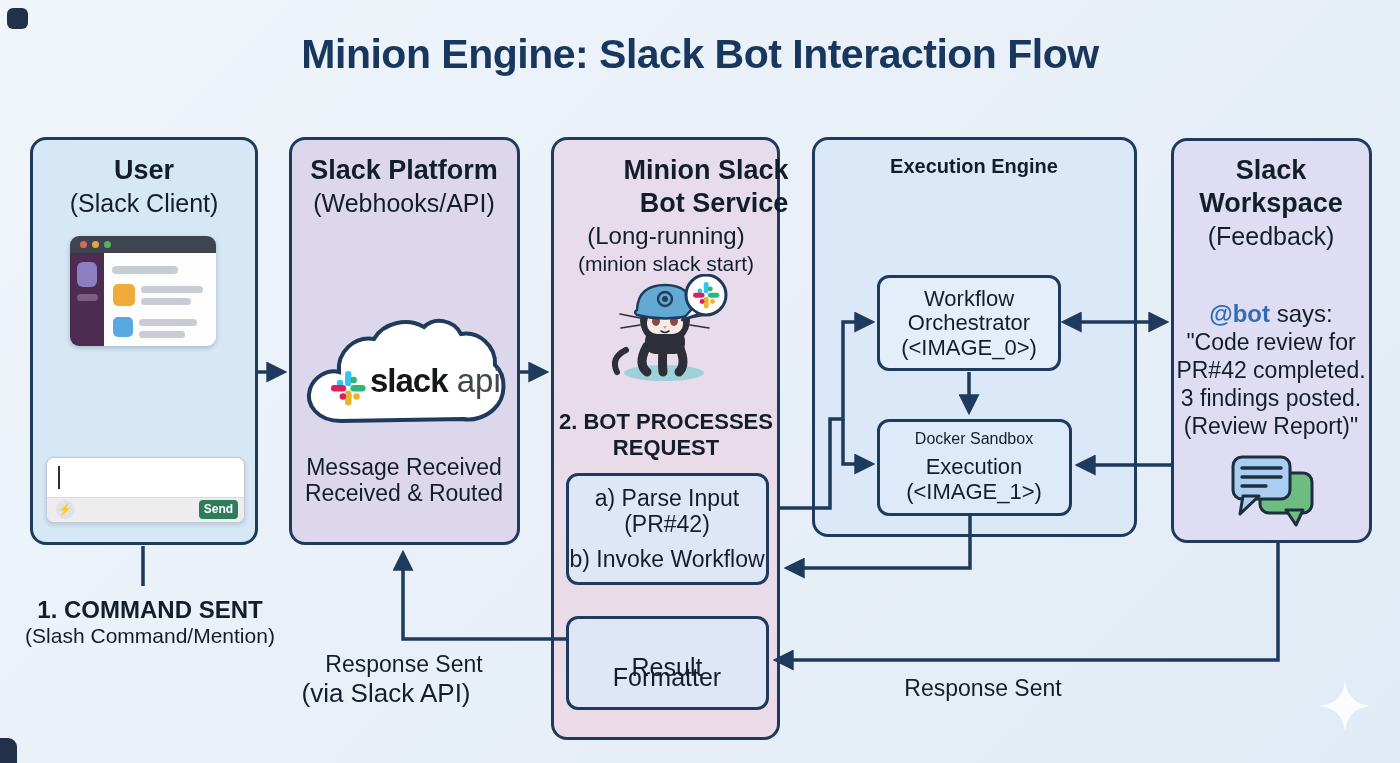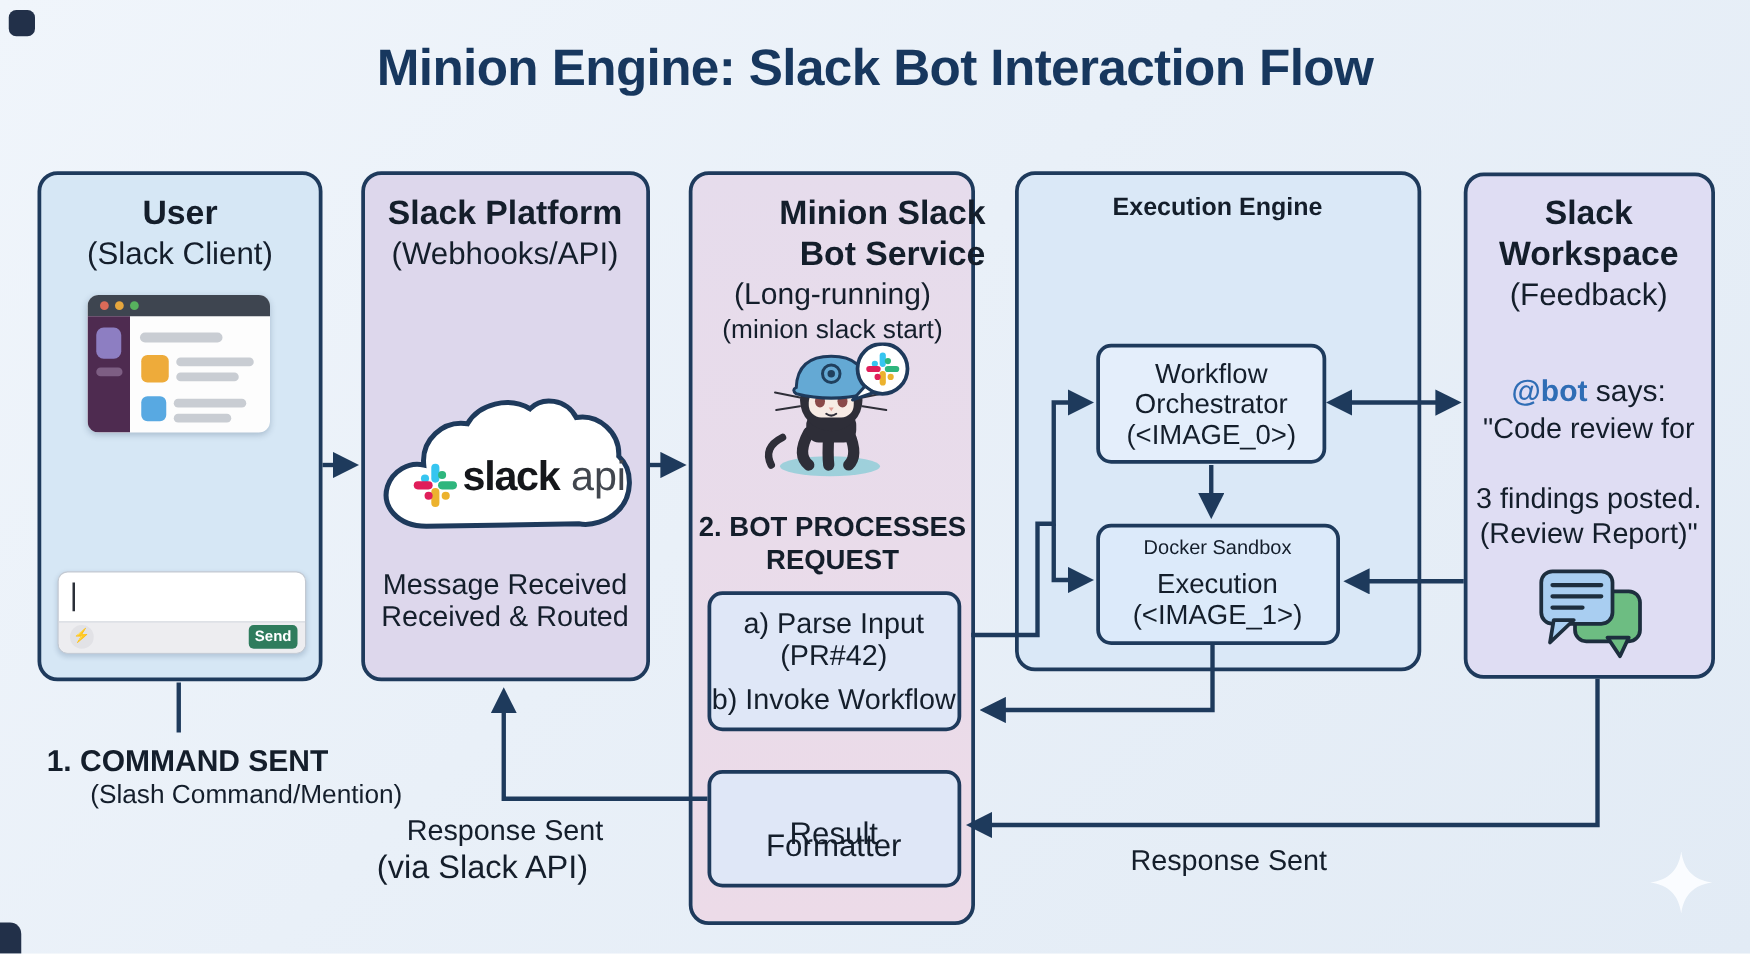--- a/index.html
+++ b/index.html
@@ -48,21 +48,21 @@
 
 
   <div style="position:absolute;left:46px;top:457px;width:197px;height:64px;background:#ffffff;border:1px solid #c3c9d2;border-radius:8px;box-shadow:0 2px 4px rgba(30,58,92,.18);overflow:hidden;">
     <div style="position:absolute;left:11px;top:8px;width:2px;height:23px;background:#2a2f38;"></div>
     <div style="position:absolute;left:0;top:39px;width:197px;height:25px;background:#ededf0;border-top:1px solid #d8dce2;"></div>
     <div style="position:absolute;left:9px;top:42px;width:19px;height:19px;border-radius:50%;background:#e2e2e6;color:#555;font-size:11px;text-align:center;line-height:19px;">⚡</div>
     <div style="position:absolute;left:152px;top:42px;width:39px;height:19px;background:#2f7c5d;border-radius:4px;color:#fff;font-size:12px;text-align:center;line-height:19px;font-weight:600;">Send</div>
   </div>
 
   <div class="t b" style="left:150px;top:596px;font-size:24px;">1. COMMAND SENT</div>
-  <div class="t" style="left:150px;top:624px;font-size:21px;margin-left:47px;">(Slash Command/Mention)</div>
+  <div class="t" style="left:150px;top:624px;font-size:21px;">(Slash Command/Mention)</div>
 
   <div class="box" style="left:289px;top:137px;width:231px;height:408px;background:#ddd7ec;"></div>
   <div class="t b" style="left:404px;top:155px;font-size:27px;">Slack Platform</div>
   <div class="t" style="left:404px;top:189px;font-size:25px;font-weight:500;">(Webhooks/API)</div>
 
   <svg style="position:absolute;left:299px;top:308px;" width="212" height="142" viewBox="0 0 212 142">
     <path d="M42,113 C19,113 6,97 11,81 C15,69 28,61 40,64 C38,44 55,28 75,31 C84,15 108,9 125,19 C135,9 154,11 162,26 C180,23 197,38 196,57 C208,68 207,90 195,101 C187,109 174,113 164,111 Z" fill="#ffffff" stroke="#1e3a5c" stroke-width="4"></path>
     <g transform="translate(32,63) scale(0.72)">
       <g>
         <rect x="19.5" y="0" width="9" height="21" rx="4.5" fill="#36C5F0"></rect>
@@ -152,20 +152,21 @@
 
   <div class="box" style="left:1171px;top:138px;width:201px;height:405px;background:#dfddf3;"></div>
   <div class="t b" style="left:1271px;top:155px;font-size:27px;">Slack</div>
   <div class="t b" style="left:1271px;top:188px;font-size:27px;">Workspace</div>
   <div class="t" style="left:1271px;top:222px;font-size:25px;font-weight:500;">(Feedback)</div>
 
   <div class="t" style="left:1271px;top:300px;font-size:24px;">
     <span class="b" style="color:#2f6db5;">@bot</span><span> says:</span>
   </div>
   <div class="t" style="left:1271px;top:329px;font-size:23px;">"Code review for</div>
+  <div class="t" style="left:1271px;top:357px;font-size:23px;">PR#42 completed.</div>
   <div class="t" style="left:1271px;top:385px;font-size:23px;">3 findings posted.</div>
   <div class="t" style="left:1271px;top:413px;font-size:23px;">(Review Report)"</div>
 
   <svg style="position:absolute;left:1228px;top:455px;" width="95" height="78" viewBox="0 0 95 78">
     <g>
       <rect x="32" y="18" width="52" height="40" rx="9" fill="#6dbd82" stroke="#1d2e3e" stroke-width="3"></rect>
       <polygon points="58,55 75,55 68,70" fill="#6dbd82" stroke="#1d2e3e" stroke-width="3" stroke-linejoin="round"></polygon>
     </g>
     <g>
       <rect x="5" y="2" width="57" height="42" rx="9" fill="#a9cef1" stroke="#1d2e3e" stroke-width="3"></rect>

